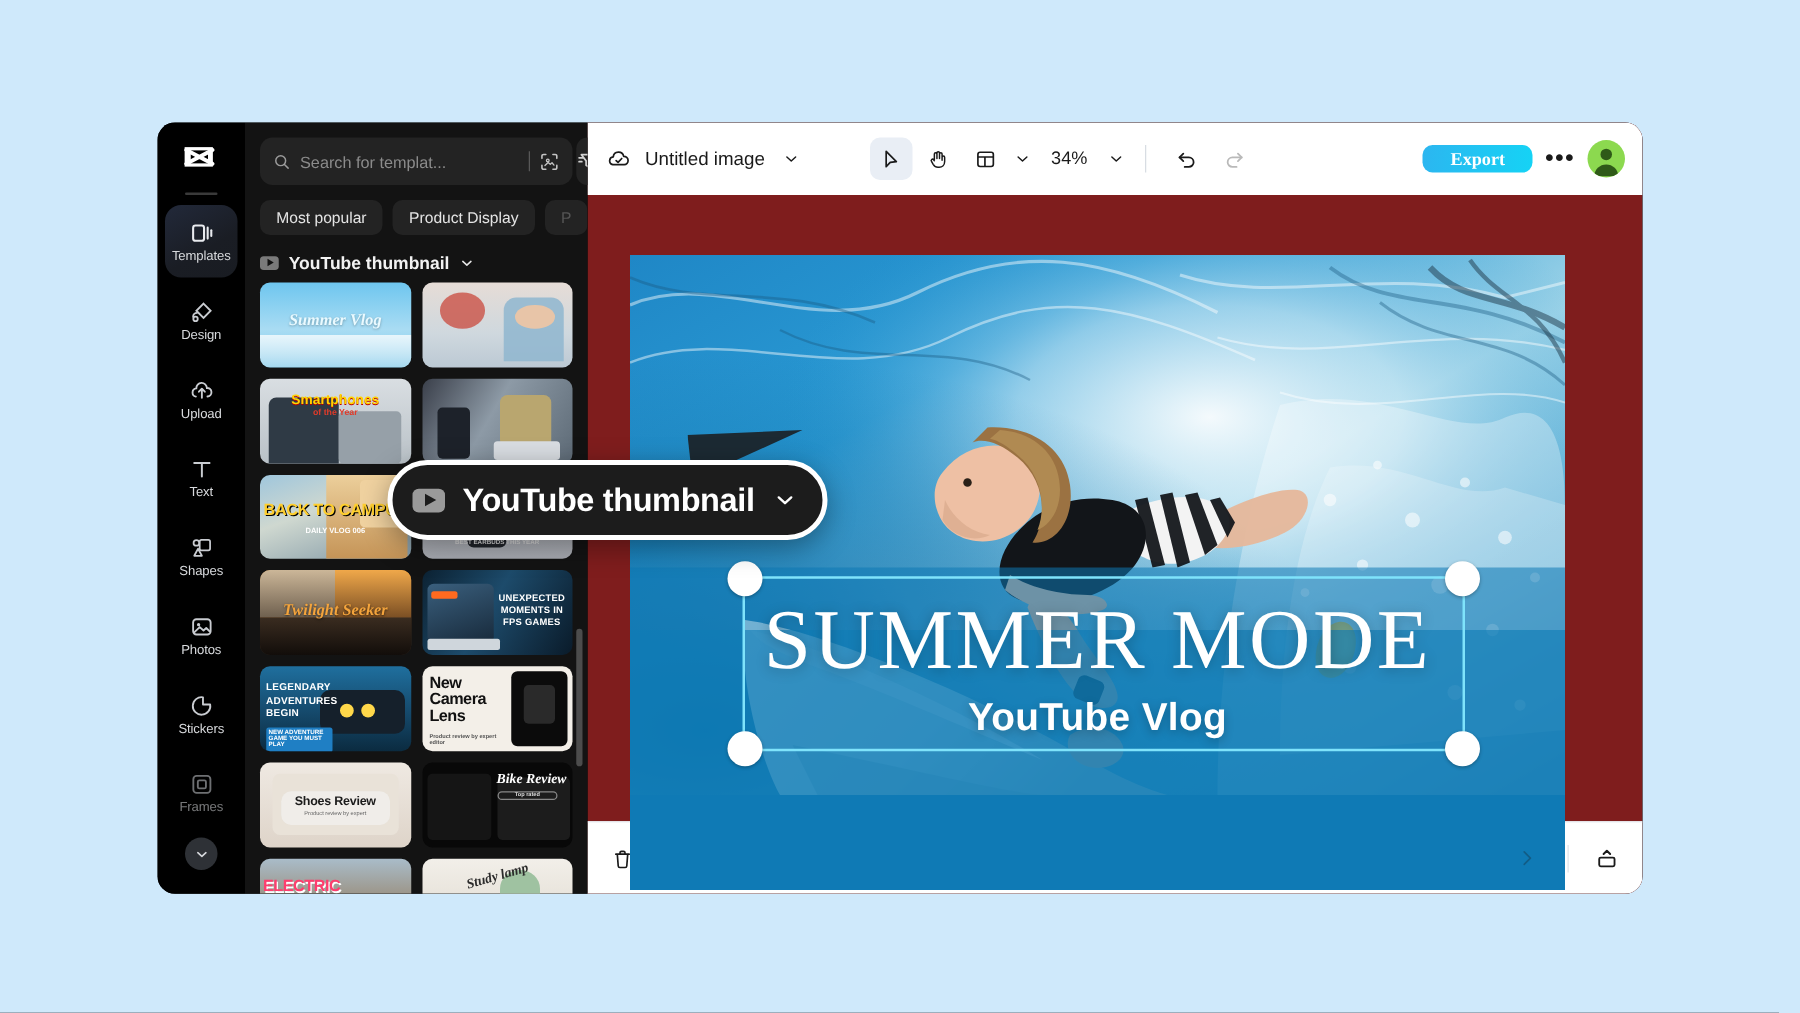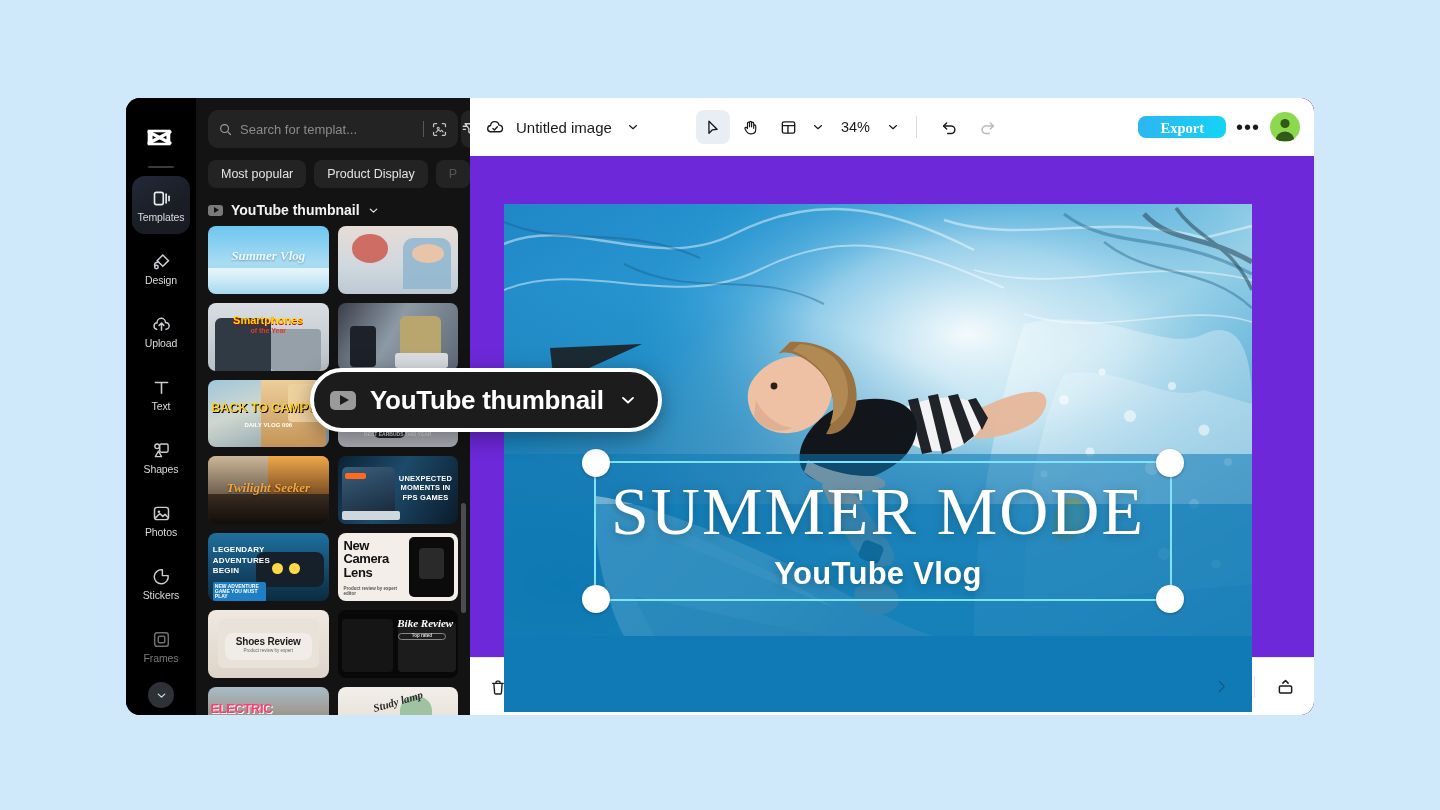--- a/index.html
+++ b/index.html
@@ -19,21 +19,21 @@
     display: flex;
   }
 
   
   #left-rail {
     width: 70px; height: 100%;
     background: #000000;
     flex: 0 0 70px;
     display: flex; flex-direction: column;
     align-items: center;
-    padding-top: 20px;
+    padding-top: 8px;
     position: relative;
   }
   .logo-box { width: 70px; height: 46px; display:flex; align-items:center; justify-content:center; }
   .rail-divider { width: 26px; height: 2px; background: #3a3a3a; border-radius: 2px; margin: 2px 0 8px; }
   .rail-item {
     width: 58px; height: 58px;
     border-radius: 13px;
     display: flex; flex-direction: column;
     align-items: center; justify-content: center;
     gap: 3px;
@@ -125,21 +125,21 @@
     display:flex; align-items:center; justify-content:center;
   }
   #callout .yt-badge::after { content:''; border-left: 9px solid #1c1c1c; border-top: 5.5px solid transparent; border-bottom: 5.5px solid transparent; margin-left:2px; }
   #callout .ctext { color:#fff; font-size: 26px; font-weight: bold; letter-spacing: -0.3px; }
   #callout-tail {
     position:absolute; left: 424px; top: 246px;
     width: 92px; height: 40px; z-index: 35;
   }
 
   
-  #editor { flex: 1; height:100%; background: #6d28d9; display:flex; flex-direction:column; }
+  #editor { flex: 1; height:100%; background: #7f1d1d; display:flex; flex-direction:column; }
   #topbar {
     height: 58px; background: #ffffff; display:flex; align-items:center;
     padding: 0 14px; gap: 0; flex: 0 0 58px;
   }
   .tb-left { display:flex; align-items:center; gap: 10px; }
   .doc-title { font-size: 15px; color: #1a1a1a; }
   .tb-center { display:flex; align-items:center; gap: 4px; margin-left: 56px; }
   .tool-btn {
     width: 34px; height: 34px; border-radius: 8px;
     display:flex; align-items:center; justify-content:center; cursor:pointer;

